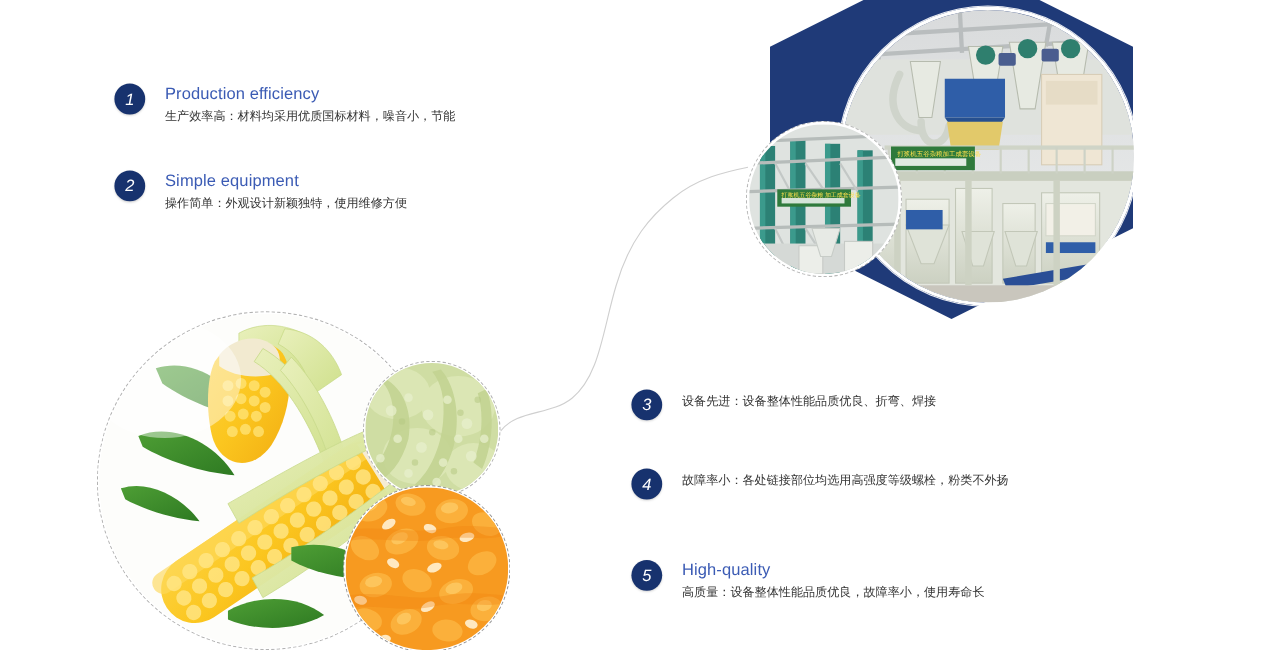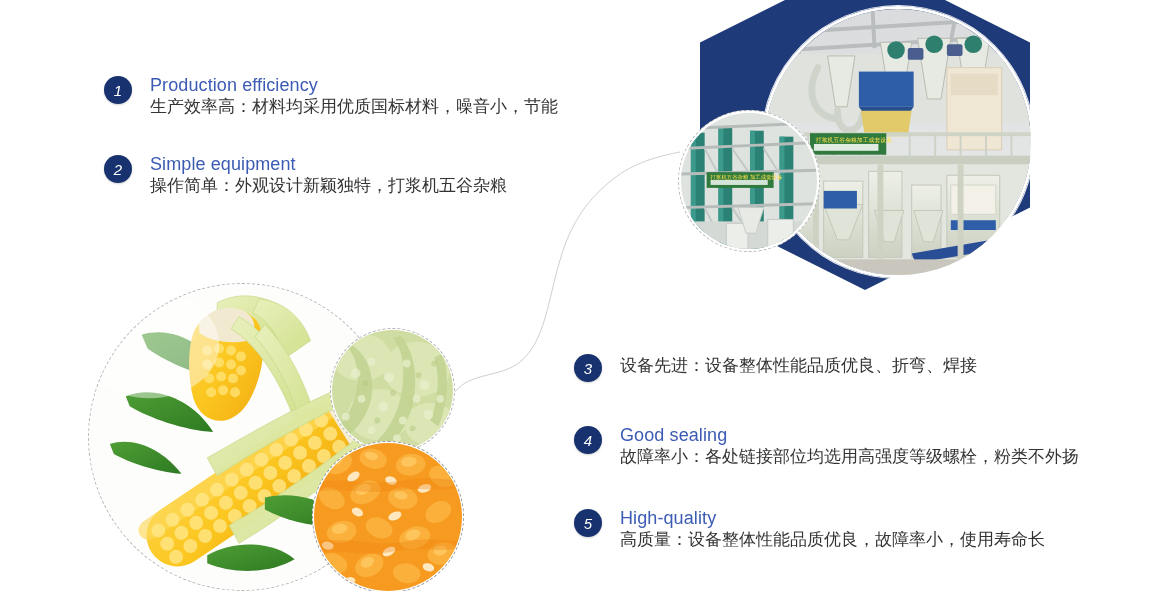--- a/index.html
+++ b/index.html
@@ -22,28 +22,28 @@
     font-size:15px;
     font-weight:400;
     display:flex;align-items:center;justify-content:center;
     flex:0 0 28px;
     line-height:1;
     box-shadow:0 1px 2px rgba(0,0,0,.18);
   }
   .ftext{margin-left:18px;}
   .fhead{
     color:#3b5bb4;
-    font-size:18px;
+    font-size:15px;
     line-height:19px;
     letter-spacing:.1px;
     white-space:nowrap;
   }
   .fbody{
     color:#333333;
-    font-size:17px;
+    font-size:11px;
     line-height:21px;
     white-space:nowrap;
     margin-top:1px;
   }
   .hex-inner{
     position:absolute;left:700px;top:-40px;width:330px;height:330px;
     background:#1f3a78;
     clip-path:polygon(50% 0%, 100% 25%, 100% 75%, 50% 100%, 0% 75%, 0% 25%);
   }
   .photo-big{
@@ -497,35 +497,34 @@
     <div class="ftext">
       <div class="fhead">Production efficiency</div>
       <div class="fbody">生产效率高：材料均采用优质国标材料，噪音小，节能</div>
     </div>
   </div>
 
   <div class="feature" style="left:104px;top:155px;">
     <div class="badge">2</div>
     <div class="ftext">
       <div class="fhead">Simple equipment</div>
-      <div class="fbody">操作简单：外观设计新颖独特，打浆机五谷杂粮</div>
+      <div class="fbody">操作简单：外观设计新颖独特，使用维修方便</div>
     </div>
   </div>
 
   <div class="feature" style="left:574px;top:354px;">
     <div class="badge">3</div>
     <div class="ftext">
       <div class="fbody">设备先进：设备整体性能品质优良、折弯、焊接</div>
     </div>
   </div>
 
   <div class="feature" style="left:574px;top:426px;">
     <div class="badge">4</div>
     <div class="ftext">
-      <div class="fhead">Good sealing</div>
       <div class="fbody">故障率小：各处链接部位均选用高强度等级螺栓，粉类不外扬</div>
     </div>
   </div>
 
   <div class="feature" style="left:574px;top:509px;">
     <div class="badge">5</div>
     <div class="ftext">
       <div class="fhead">High-quality</div>
       <div class="fbody">高质量：设备整体性能品质优良，故障率小，使用寿命长</div>
     </div>

